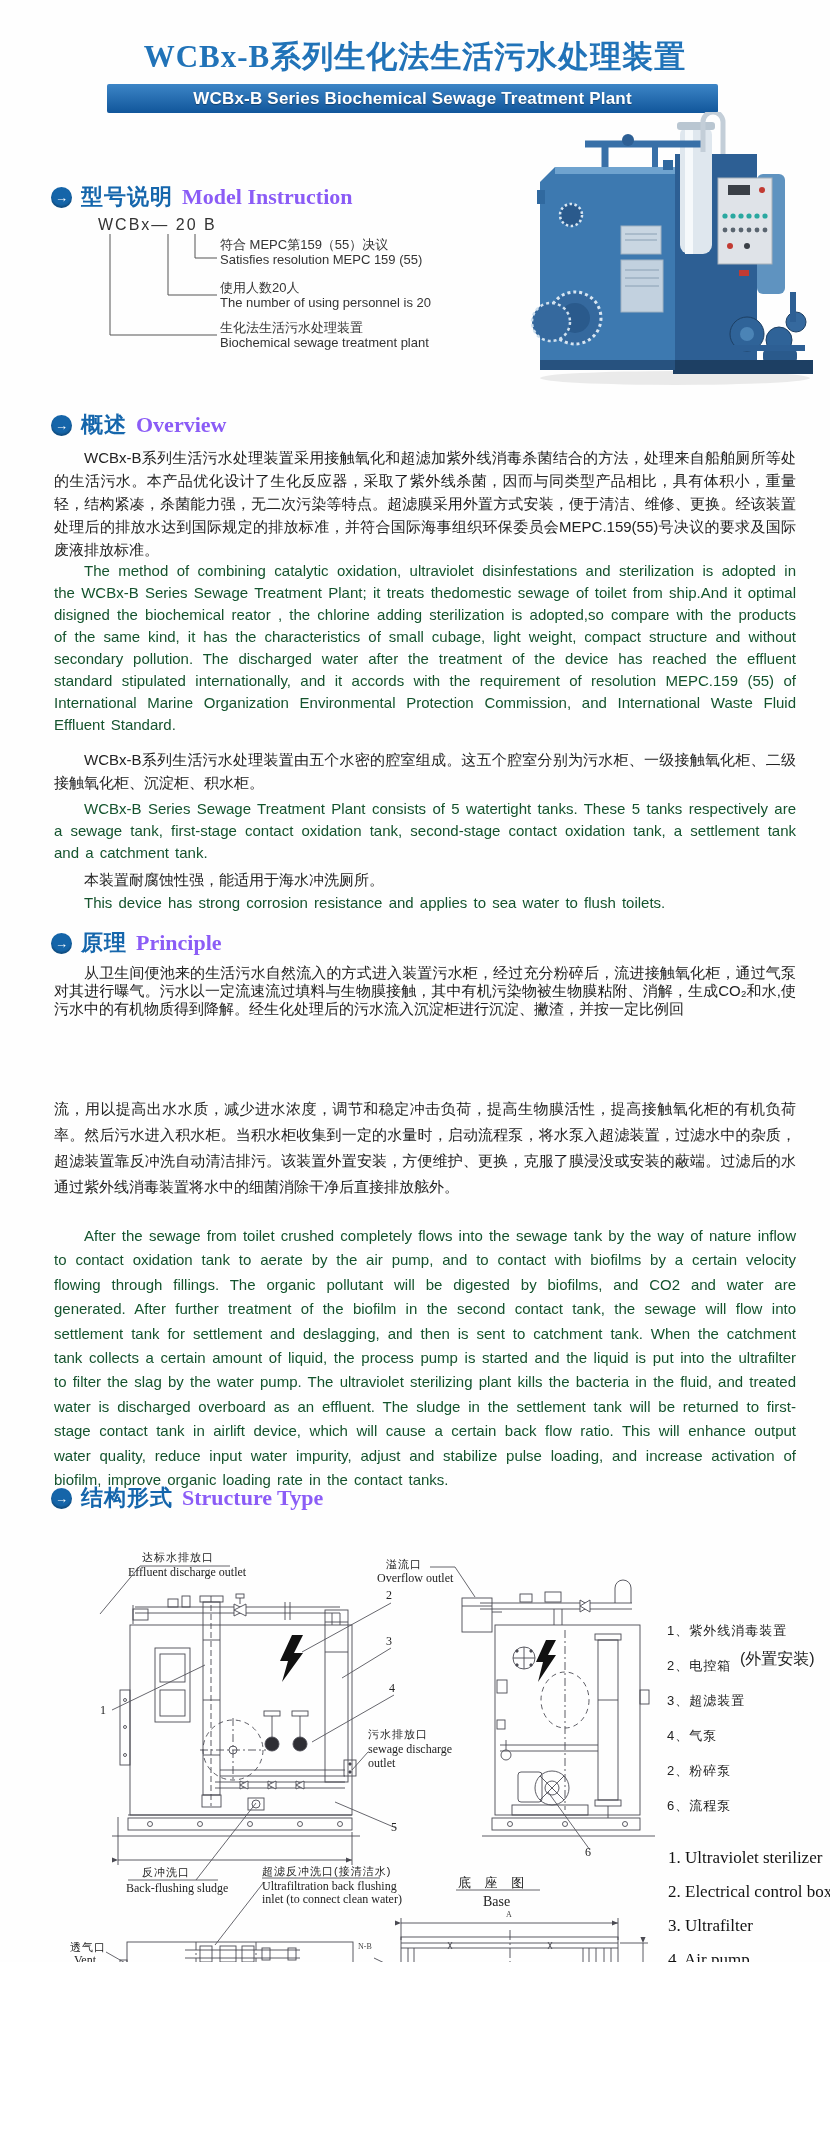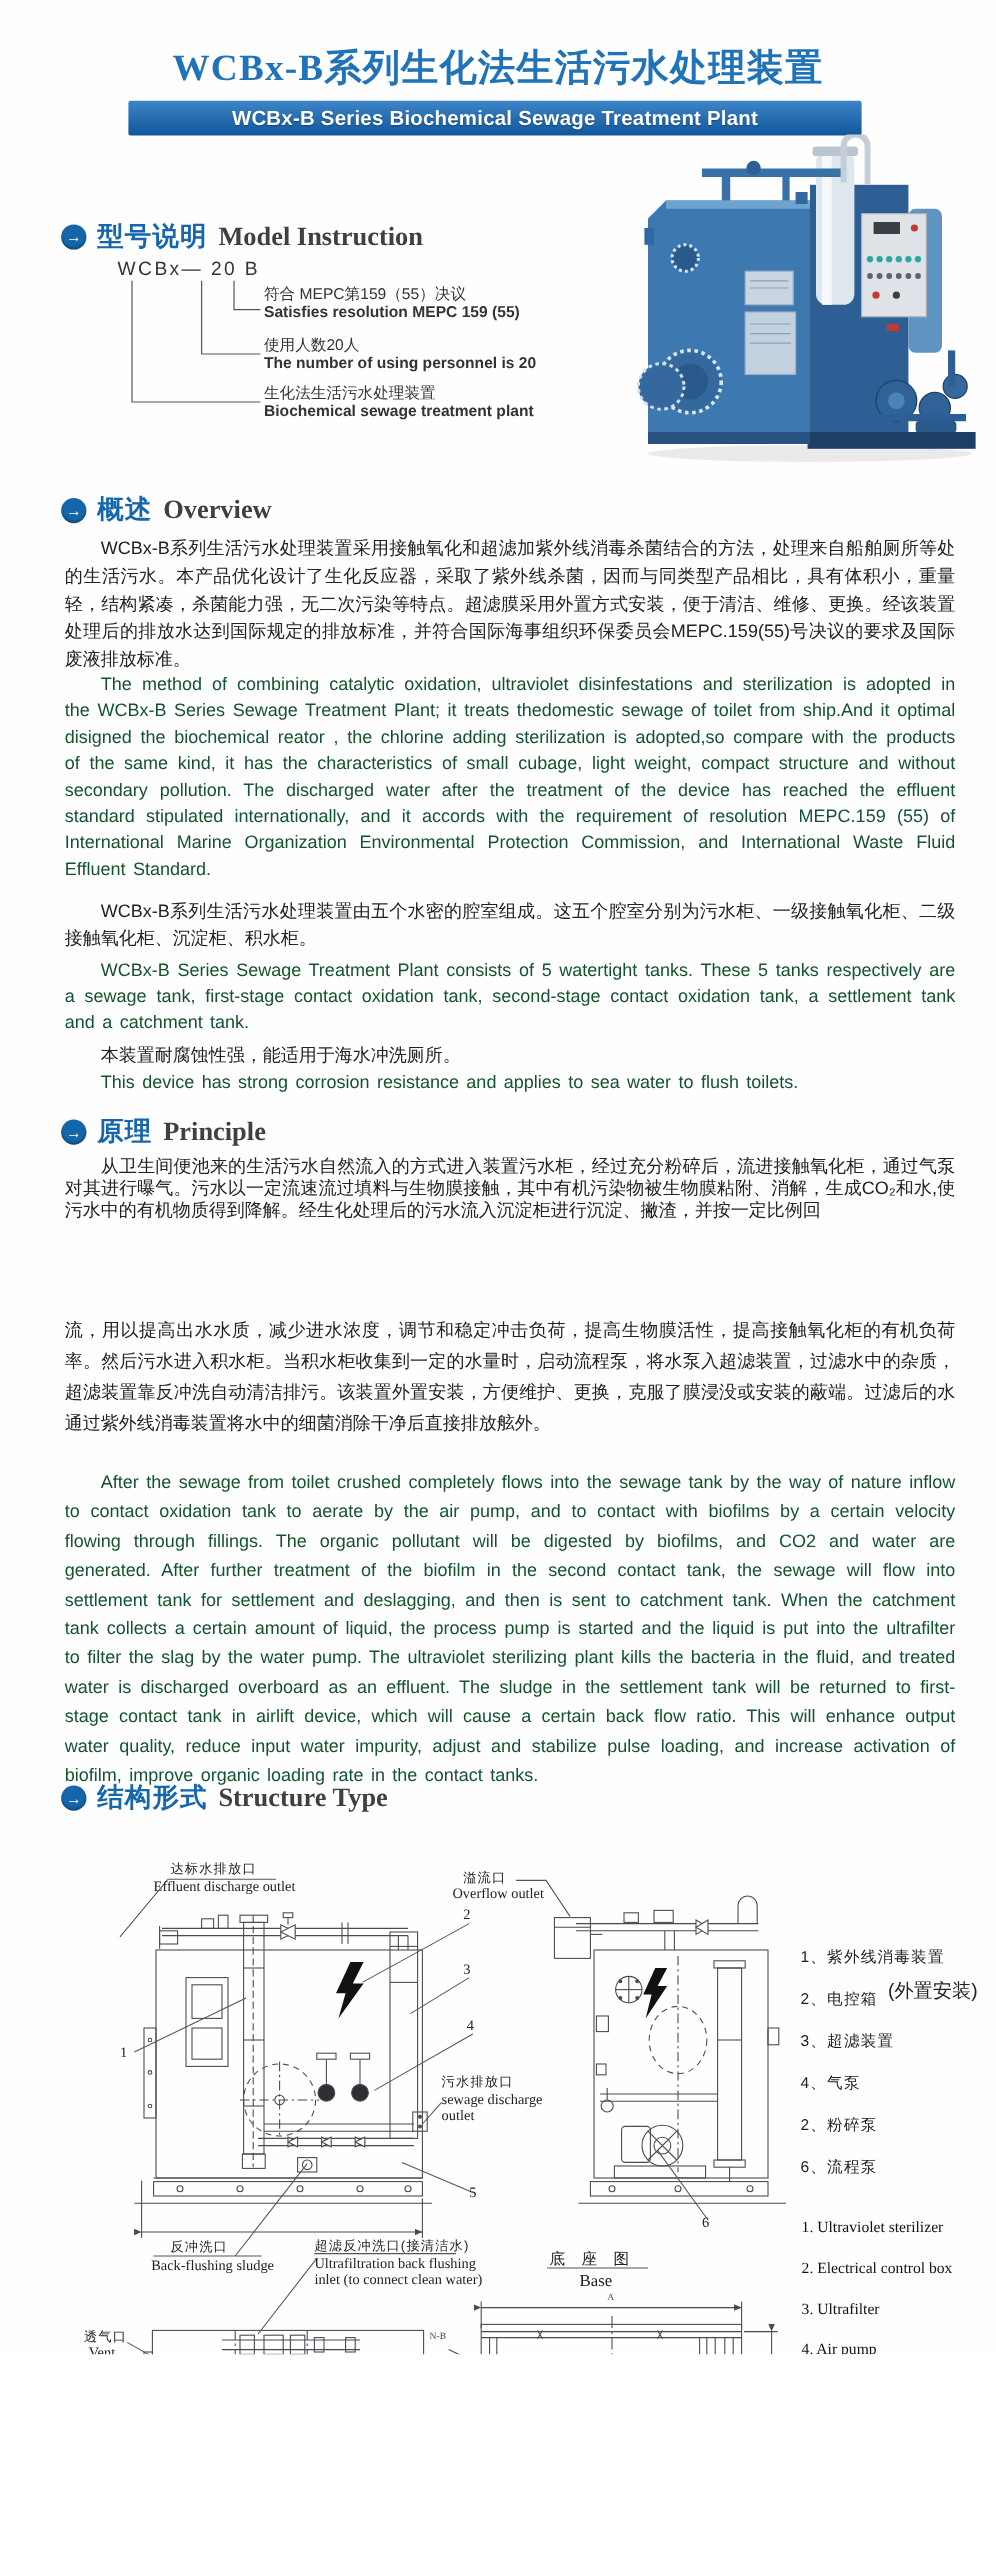--- a/index.html
+++ b/index.html
@@ -13,38 +13,38 @@
   .banner{position:absolute;left:107px;top:84px;width:611px;height:29px;
           background:linear-gradient(#3c85c6,#11569b);border-radius:2px;
           text-align:center;line-height:29px;color:#fff;font-weight:bold;
           font-size:17px;letter-spacing:.2px;text-shadow:0 1px 1px rgba(0,0,0,.35);}
   
   .sec-head{position:absolute;left:51px;height:26px;display:flex;align-items:center;gap:9px;}
   .sec-icon{display:inline-block;width:21px;height:21px;border-radius:50%;
             background:#1565a9;color:#fff;font-size:13px;font-weight:bold;
             text-align:center;line-height:21px;box-shadow:inset 0 -2px 2px rgba(0,0,0,.25);}
   .sec-zh{font-size:22px;font-weight:bold;color:#1566ac;letter-spacing:1px;}
-  .sec-en{font-size:22px;font-weight:bold;color:#404040;font-family:"Liberation Serif",serif;}
+  .sec-en{font-size:22px;font-weight:bold;color:#8b5cf6;font-family:"Liberation Serif",serif;}
   
   .model-code{position:absolute;left:98px;top:216px;font-size:16px;color:#333;letter-spacing:2px;}
   .anno{position:absolute;left:220px;width:330px;}
   .anno .zh{font-size:13px;color:#333;line-height:15px;}
-  .anno .en{font-size:13px;color:#333;line-height:15px;font-weight:bold;}
+  .anno .en{font-size:13px;color:#333;line-height:15px;}
   
   .para{position:absolute;left:54px;width:742px;text-align:justify;text-indent:2em;}
   .zh-p{font-size:15px;line-height:23px;color:#222;}
   .zh-p2{font-size:15px;line-height:26px;color:#222;}
   .en-p{font-size:15px;line-height:22px;color:#14532d;word-spacing:2px;}
   
   .dl-zh{position:absolute;font-size:11px;color:#222;letter-spacing:1px;white-space:nowrap;}
   .dl-en{position:absolute;font-size:12px;color:#222;font-family:"Liberation Serif",serif;white-space:nowrap;}
   .callout{position:absolute;font-size:12px;color:#222;font-family:"Liberation Serif",serif;}
   .legend-zh{position:absolute;left:667px;font-size:13px;color:#222;letter-spacing:1px;white-space:nowrap;}
   .legend-note{position:absolute;left:740px;font-size:16px;color:#222;white-space:nowrap;}
-  .legend-en{position:absolute;left:668px;font-size:13px;color:#111;
+  .legend-en{position:absolute;left:668px;font-size:17px;color:#111;
              font-family:"Liberation Serif",serif;white-space:nowrap;}
   .dim-label{position:absolute;font-size:8px;color:#444;font-family:"Liberation Serif",serif;}
 </style>
 </head>
 <body>
 
 <div class="page">
 
   <div class="title">WCBx-B系列生化法生活污水处理装置</div>
   <div class="banner">

